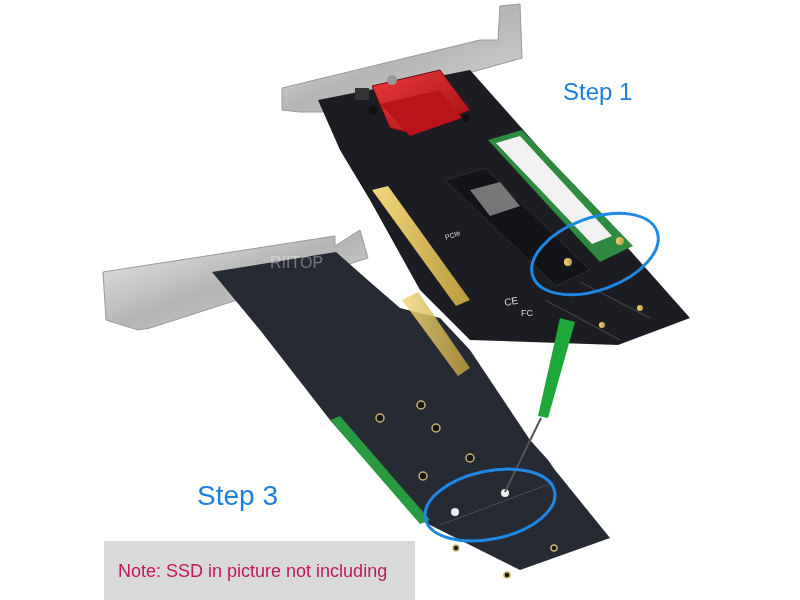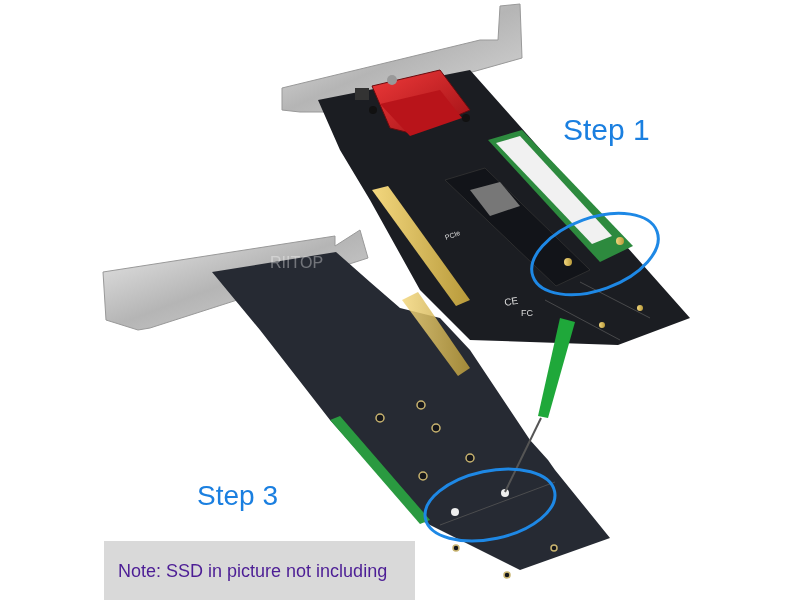--- a/index.html
+++ b/index.html
@@ -6,28 +6,28 @@
     body {
       width: 800px; height: 600px; overflow: hidden;
       background: #ffffff; position: relative;
       font-family: "Liberation Sans", sans-serif;
     }
     .scene { position: absolute; left: 0; top: 0; width: 800px; height: 600px; }
     .label {
       position: absolute; color: #1a7fe0; font-weight: normal;
       font-family: "Liberation Sans", sans-serif; white-space: nowrap;
     }
-    .step1 { left: 563px; top: 78px; font-size: 30px; margin-top: 35px; }
+    .step1 { left: 563px; top: 78px; font-size: 24px; }
     .step2 { left: 197px; top: 480px; font-size: 28px; }
     .note-box {
       position: absolute; left: 104px; top: 541px; width: 311px; height: 59px;
       background: #d9d9d9;
     }
     .note-text {
-      position: absolute; left: 14px; top: 20px; font-size: 18px; color: #4c1d95;
+      position: absolute; left: 14px; top: 20px; font-size: 18px; color: #be185d;
       white-space: nowrap;
     }
   </style>
 </head>
 <body>
 
 <div class="scene">
   <svg width="800" height="600" viewBox="0 0 800 600">
     <defs>
       <linearGradient id="metal" x1="0" y1="0" x2="1" y2="1">

